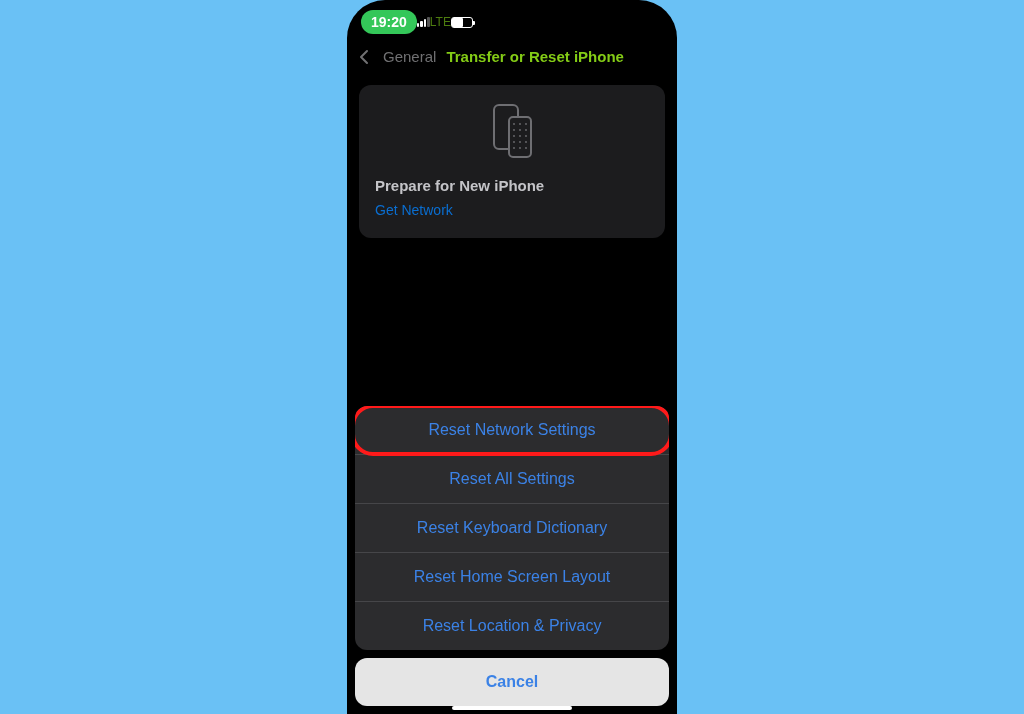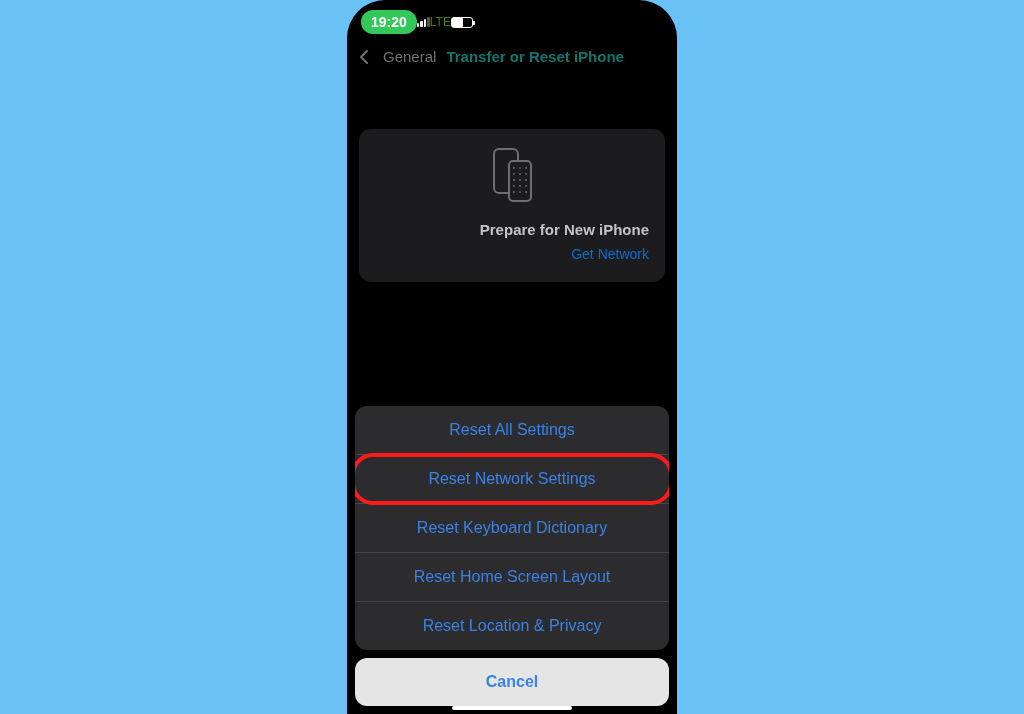--- a/index.html
+++ b/index.html
@@ -100,32 +100,31 @@
       width: 10px;
       height: 16px;
     }
     .back-label {
       font-size: 15px;
       color: #707072;
     }
     .nav-title {
       font-size: 15px;
       font-weight: 600;
-      color: #0f766e;
+      color: #84cc16;
       margin-left: 4px;
     }
     .content {
       padding: 12px 12px 0 12px;
     }
     .prepare-card {
       background: #1c1c1e;
       border-radius: 12px;
       padding: 18px 16px 20px 16px;
-      text-align: right;
-      margin-top: 44px;
+      text-align: left;
     }
     .phones-icon {
       display: flex;
       justify-content: center;
       margin-bottom: 18px;
     }
     .phones-svg {
       width: 46px;
       height: 56px;
     }
@@ -253,25 +252,25 @@
           <circle cx="37" cy="45" r="0.9" fill="#6e6e72"></circle>
         </svg>
       </div>
       <div class="prepare-title">Prepare for New iPhone</div>
       <div class="get-started">Get Network</div>
     </div>
   </div>
 
   <div class="action-sheet">
     <div class="sheet-group">
-      <div class="sheet-item">Reset All Settings</div>
       <div class="sheet-item">
         <span>Reset Network Settings</span>
         <div class="highlight-ring"></div>
       </div>
+      <div class="sheet-item">Reset All Settings</div>
       <div class="sheet-item">Reset Keyboard Dictionary</div>
       <div class="sheet-item">Reset Home Screen Layout</div>
       <div class="sheet-item">Reset Location &amp; Privacy</div>
     </div>
     <div class="sheet-cancel">Cancel</div>
   </div>
   <div class="home-indicator"></div>
 </div>
 
 </body></html>

